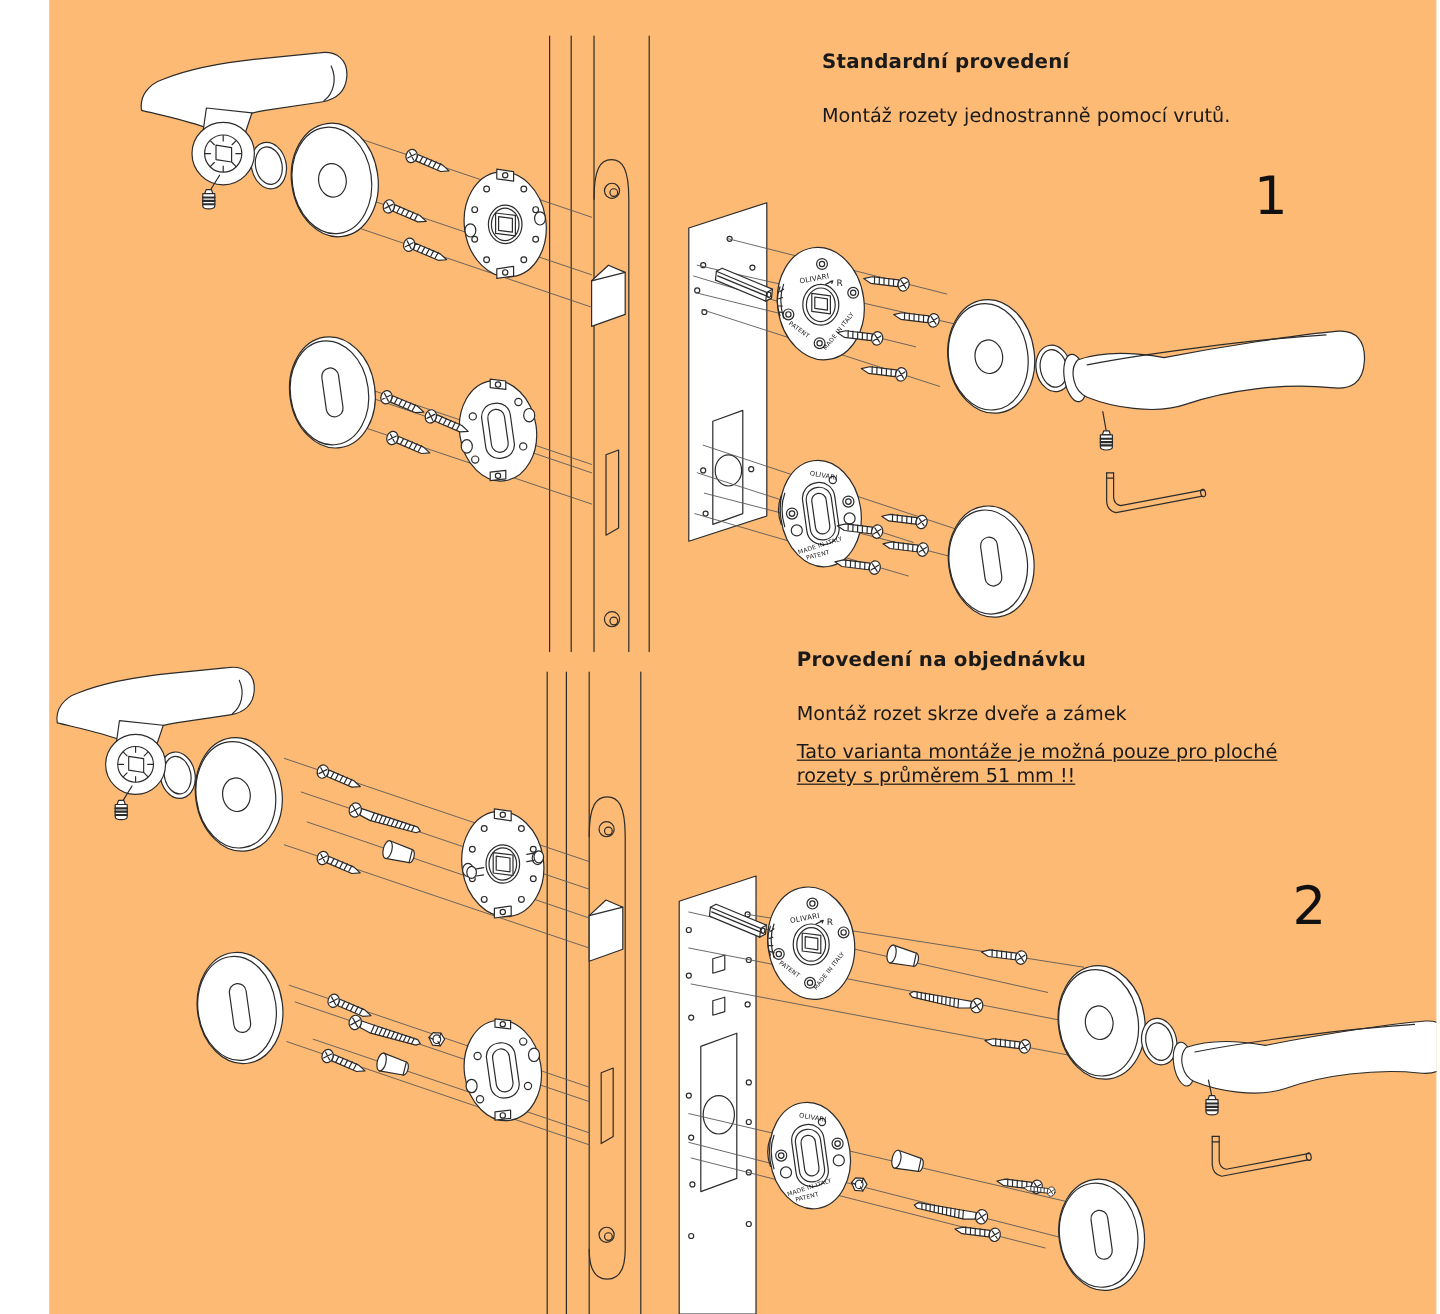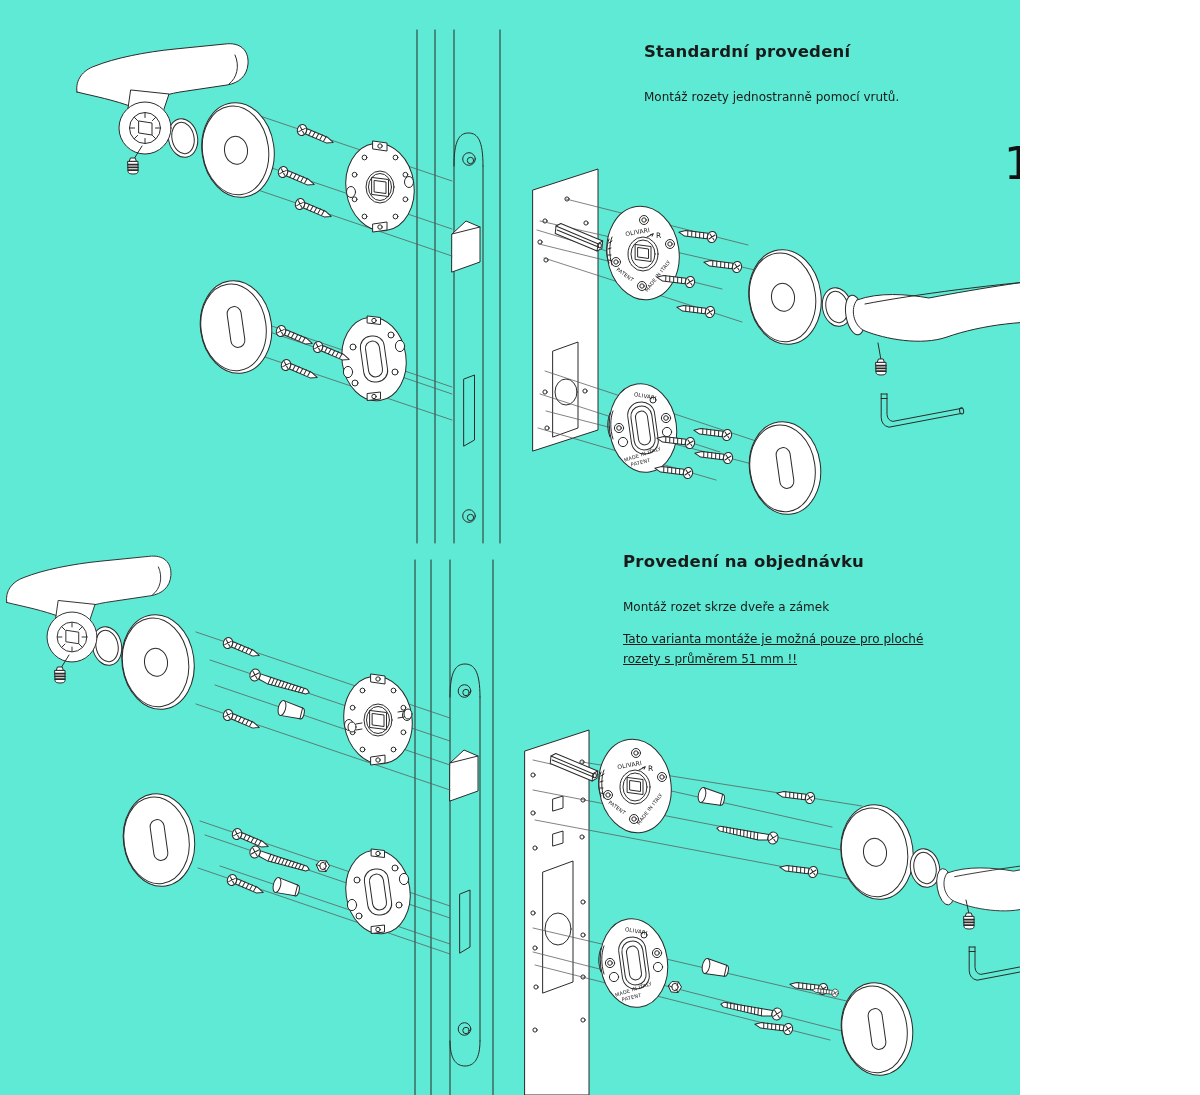--- a/index.html
+++ b/index.html
@@ -1,37 +1,37 @@
 <!DOCTYPE html>
 <html><head>
 <meta charset="utf-8">
 <style>
   html,body{margin:0;padding:0;}
   .page{
-    position:relative;width:1020px;height:1095px;background:#5eead4;
-    font-family:"DejaVu Sans","Liberation Sans",sans-serif;color:#1a1a1a;overflow:hidden;
+    position:relative;width:1156px;height:1095px;background:#fdba74;
+    font-family:"DejaVu Sans","Liberation Sans",sans-serif;color:#1a1a1a;overflow:hidden;margin-left:41px;
   }
   .draw{position:absolute;left:0;top:0;}
   .draw path,.draw ellipse,.draw circle,.draw rect,.draw line{
     stroke:#2b2b2b;stroke-width:1;fill:none;stroke-linecap:round;stroke-linejoin:round;
   }
   .draw .fw{fill:#ffffff;}
   .draw .axis path{stroke:#5a5a5a;stroke-width:0.75;}
   .draw .hv path{stroke-width:1.8;}
   .draw text{stroke:none;fill:#161616;font-family:"DejaVu Sans","Liberation Sans",sans-serif;letter-spacing:.2px;}
   .txtblock{position:absolute;}
   .txtblock h2{margin:0;font-size:16.5px;font-weight:bold;letter-spacing:.2px;}
-  .txtblock p{margin:0;font-size:12px;line-height:20px;}
+  .txtblock p{margin:0;font-size:16px;line-height:20px;}
   .txtblock .p1{margin-top:26px;}
   .txtblock .p2{margin-top:12px;white-space:pre-line;text-decoration:underline;}
   .stepnum{position:absolute;font-size:44px;color:#111;}
   .n1{left:1004px;top:138px;}
   .n2{left:1036px;top:730px;}
   .s1{left:644px;top:42px;}
-  .s2{left:623px;top:552px;}
+  .s2{left:623px;top:540px;}
 </style>
 </head>
 <body>
 
 <div class="page">
 
 <svg class="draw" width="1200" height="1095" viewBox="0 0 1200 1095">
 <defs>
 
   <g id="screwR">

